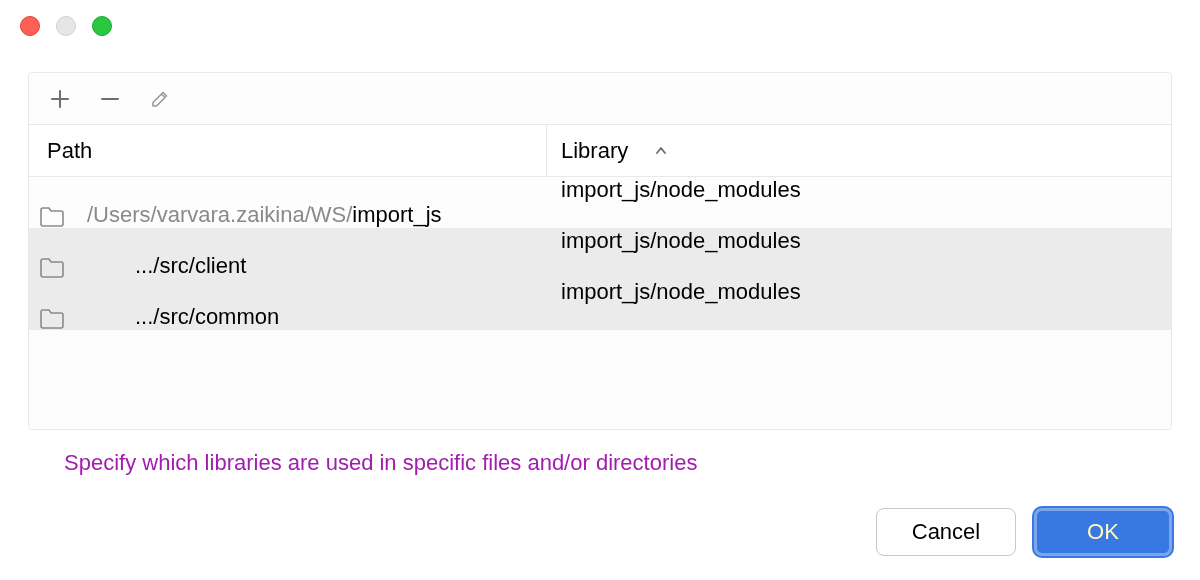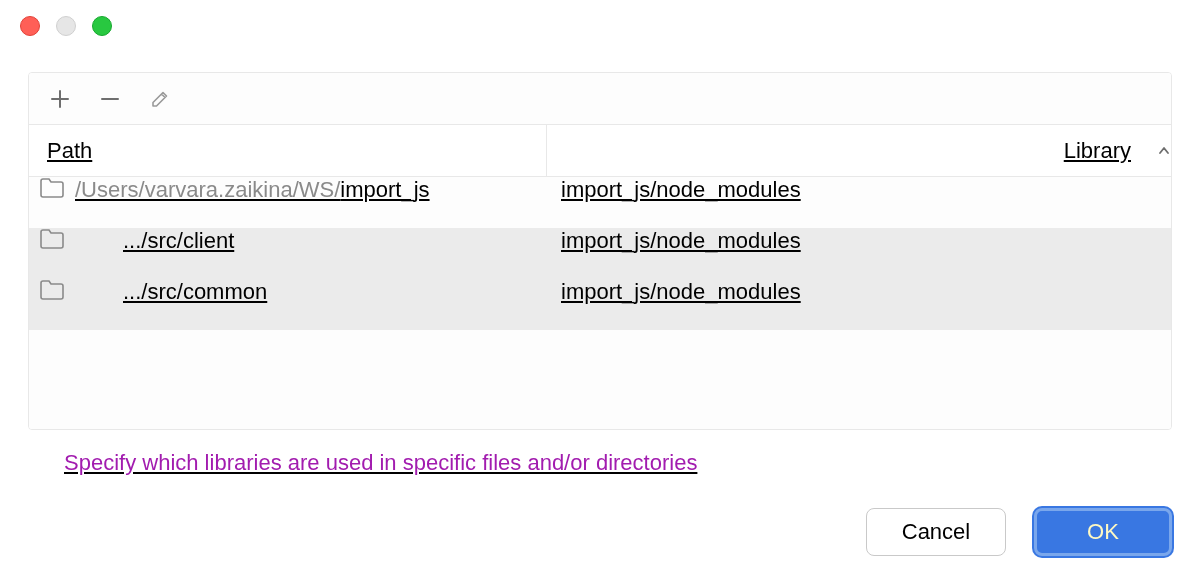--- a/index.html
+++ b/index.html
@@ -39,21 +39,20 @@
       left: 0;
       right: 0;
       text-align: center;
       font-size: 22px;
       font-weight: 700;
       color: #000;
       pointer-events: none;
     }
     .content {
       padding: 20px 28px 0 28px;
-      text-decoration: underline;
     }
     .table-panel {
       border: 1px solid #e8e8e8;
       border-radius: 4px;
       overflow: hidden;
     }
     .toolbar {
       height: 52px;
       display: flex;
       align-items: center;
@@ -87,21 +86,20 @@
       display: flex;
       align-items: center;
     }
     .th-library {
       flex: 1;
       padding-left: 14px;
       height: 100%;
       display: flex;
       align-items: center;
       gap: 26px;
-      justify-content: flex-end;
     }
     .sort-arrow {
       width: 14px;
       height: 14px;
       display: inline-flex;
     }
     .table-body {
       height: 252px;
       background: #fdfdfd;
     }
@@ -111,22 +109,22 @@
       align-items: center;
       font-size: 22px;
     }
     .row.alt {
       background: #ebebeb;
     }
     .cell-path {
       width: 518px;
       padding-left: 10px;
       display: flex;
-      align-items: flex-start;
-      gap: 10px;
+      align-items: flex-end;
+      gap: 22px;
       height: 100%;
     }
     .cell-library {
       flex: 1;
       padding-left: 14px;
       display: flex;
       align-items: flex-start;
       height: 100%;
     }
     .folder-icon {
@@ -148,21 +146,21 @@
     .description {
       padding: 20px 36px 0 36px;
       font-size: 22px;
       color: #a21caf;
     }
     .button-bar {
       position: absolute;
       bottom: 24px;
       right: 28px;
       display: flex;
-      gap: 28px;
+      gap: 18px;
     }
     .btn {
       height: 48px;
       min-width: 140px;
       border-radius: 8px;
       font-size: 22px;
       display: flex;
       align-items: center;
       justify-content: center;
       cursor: pointer;

